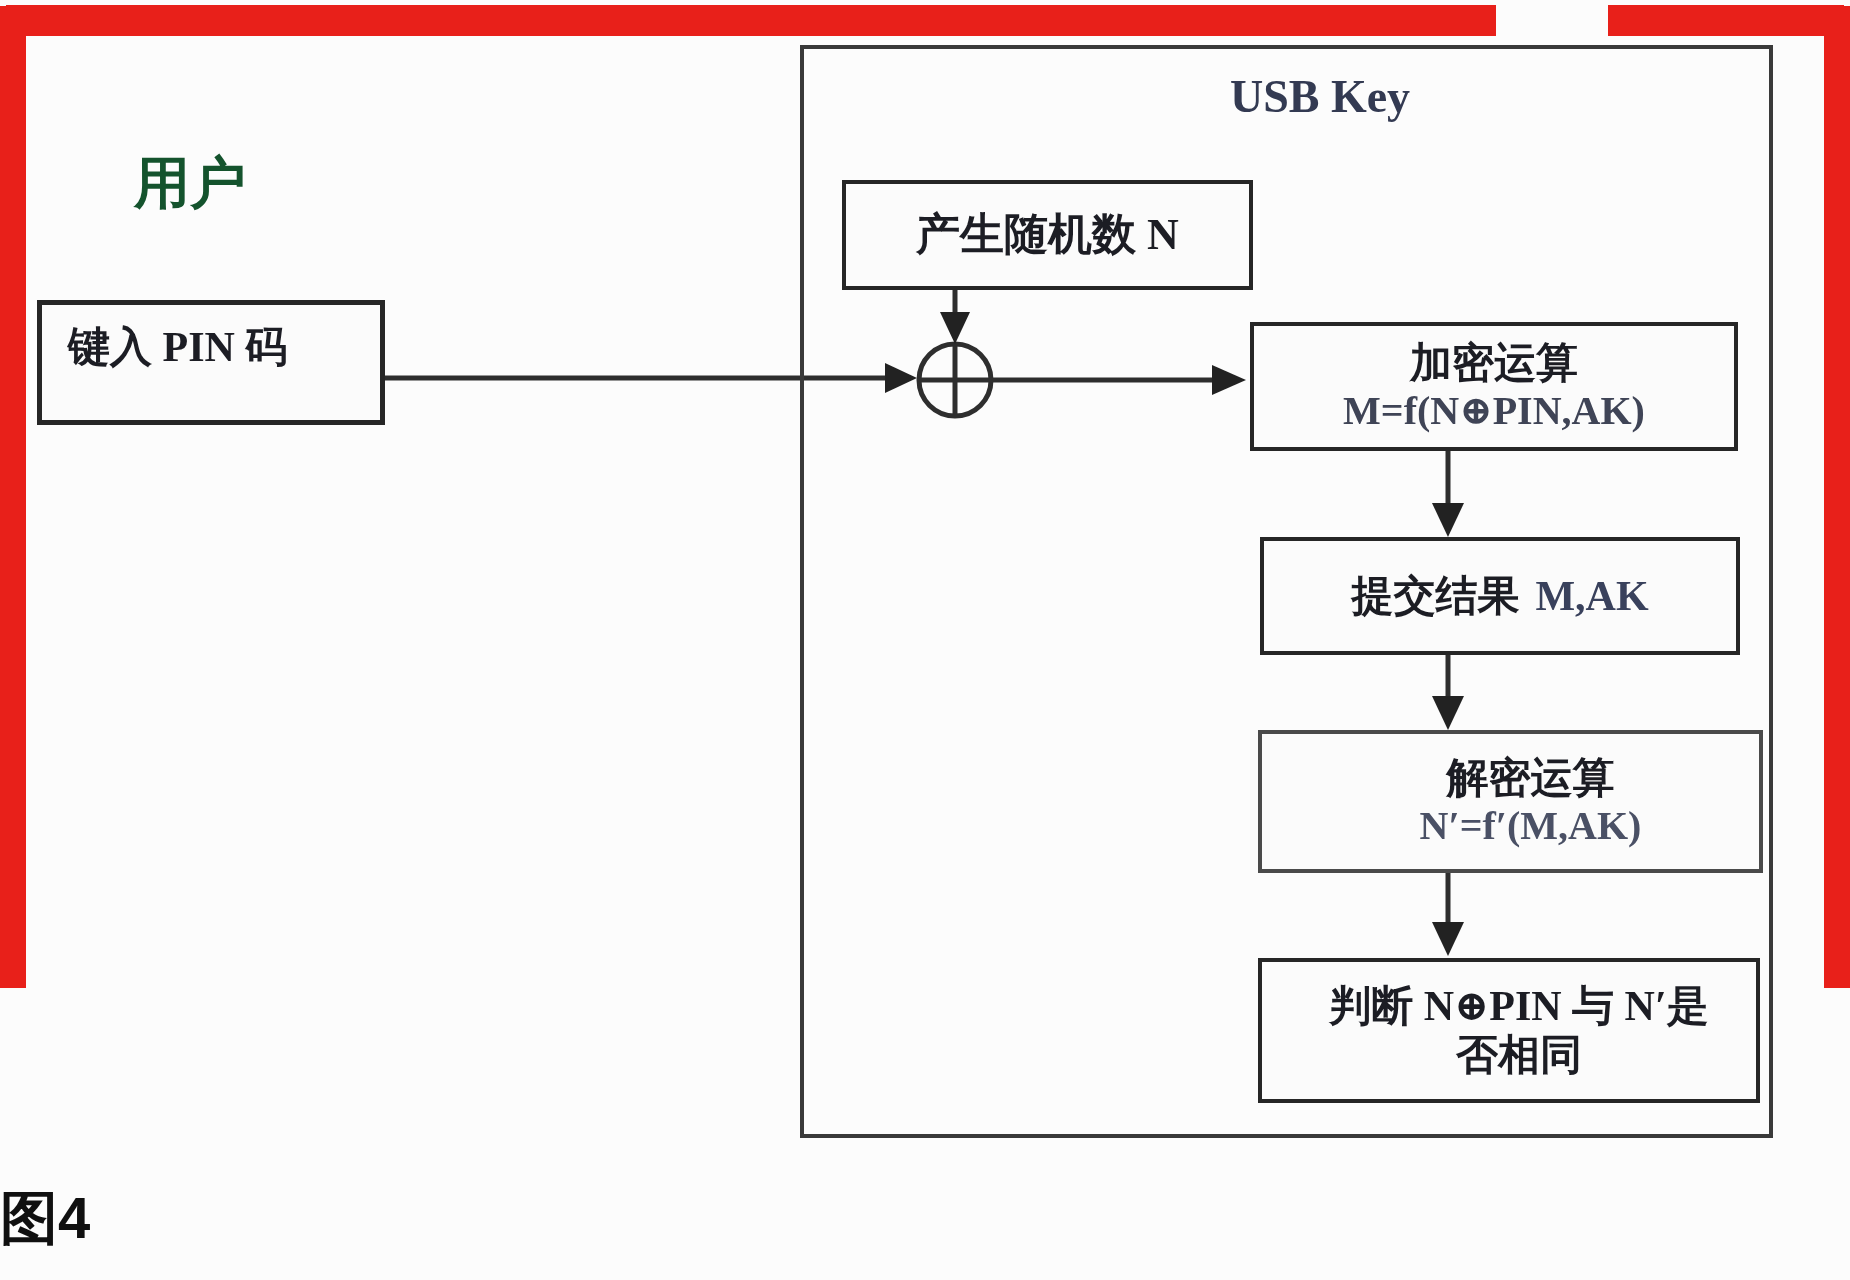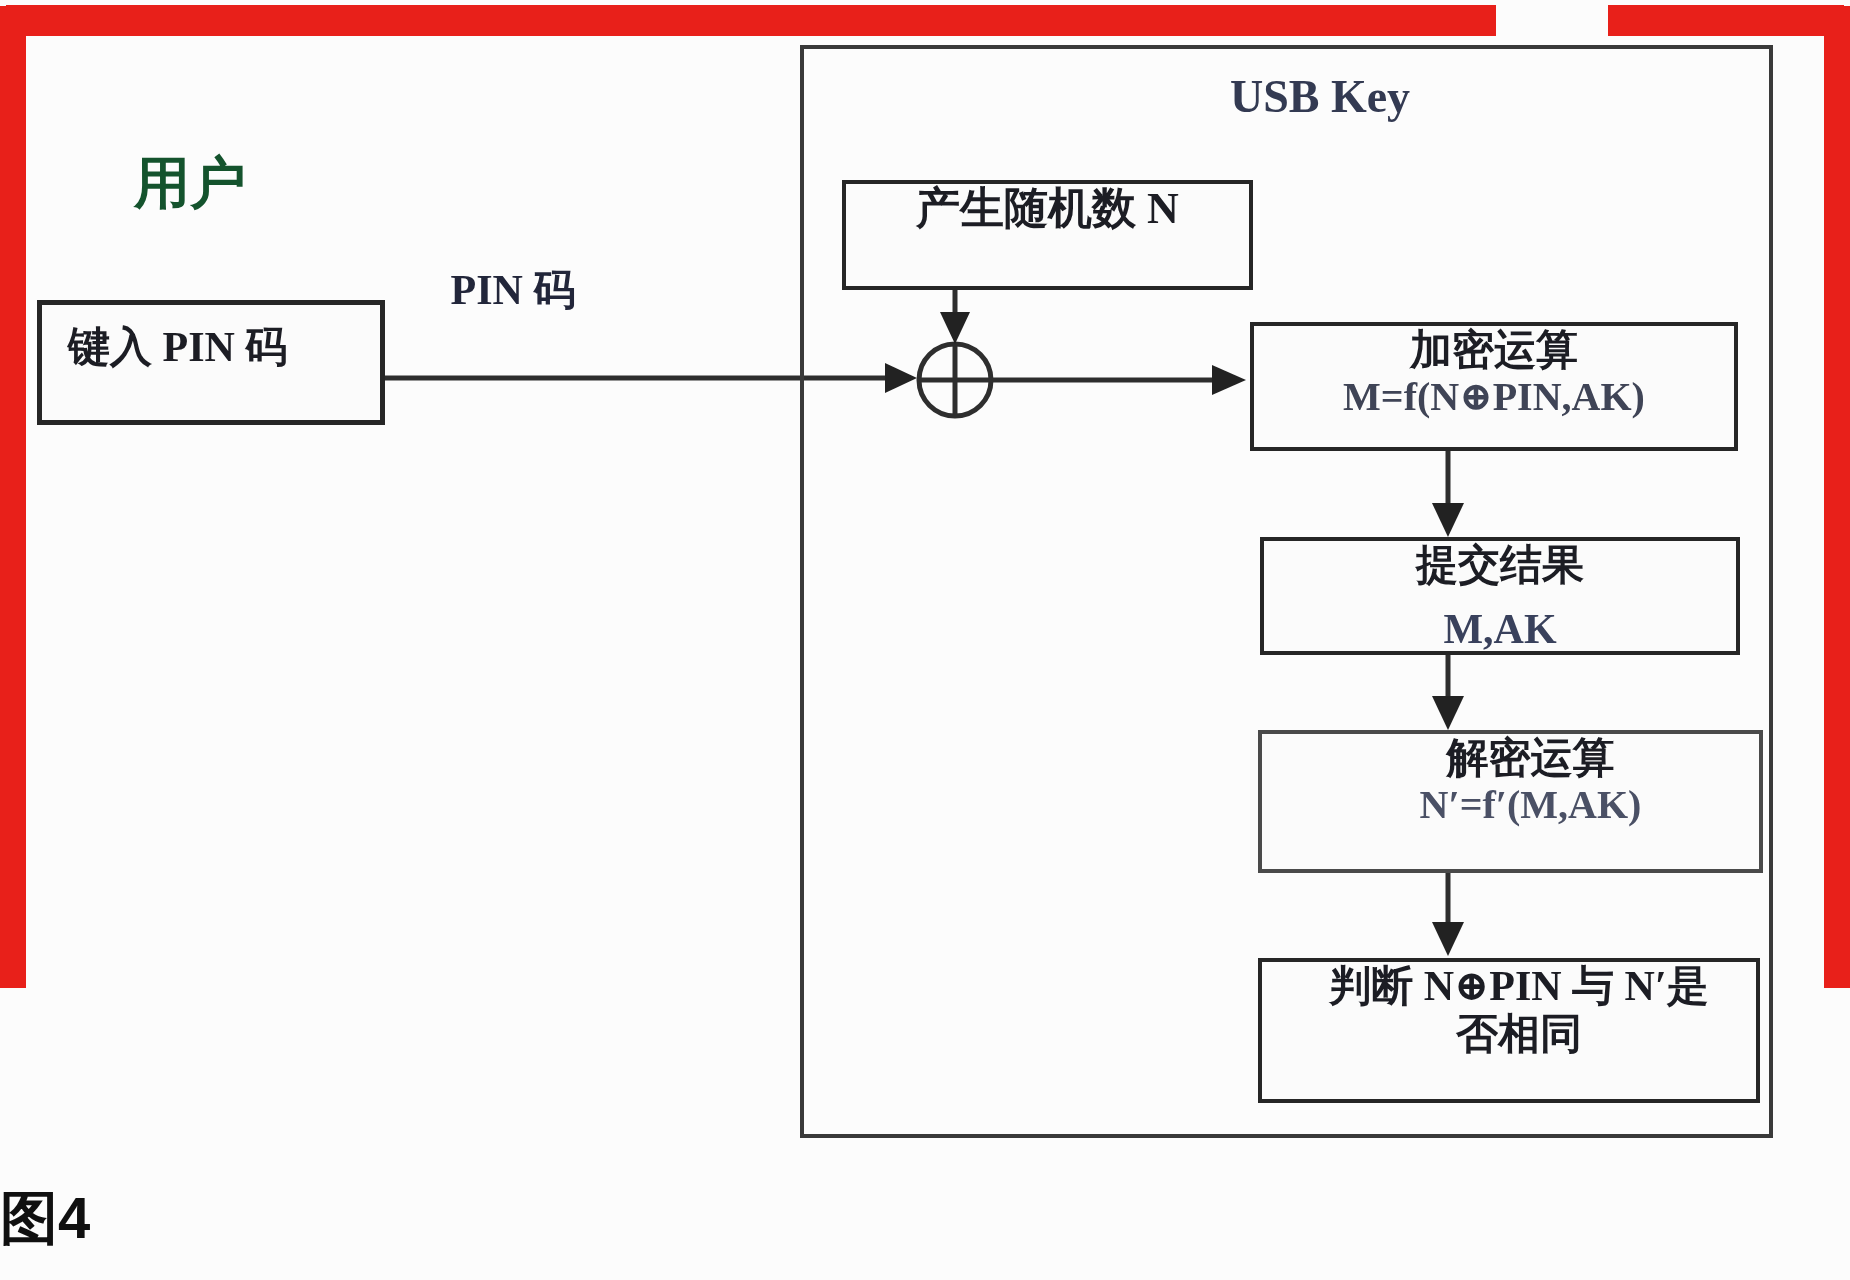--- a/index.html
+++ b/index.html
@@ -22,31 +22,31 @@
     border:4px solid #3a3a3a;background:transparent;
   }
   .usb-title{
     position:absolute;left:1120px;top:70px;width:400px;
     text-align:center;font-size:46px;font-weight:700;color:#333a52;
   }
 
   
   .fbox{
     position:absolute;border:4px solid #262626;background:#fbfbfb;
-    display:flex;flex-direction:column;align-items:center;justify-content:flex-start;
+    display:flex;flex-direction:column;align-items:center;justify-content:center;
     font-weight:700;line-height:1.15;text-align:center;
   }
   .box-pin-entry{
     left:37px;top:300px;width:348px;height:125px;border-width:5px;
     justify-content:flex-start;align-items:flex-start;
     padding:18px 0 12px 26px;box-sizing:border-box;font-size:42px;
   }
   .box-random{left:842px;top:180px;width:403px;height:102px;font-size:44px;}
   .box-encrypt{left:1250px;top:322px;width:480px;height:121px;font-size:42px;}
-  .box-submit{left:1260px;top:537px;width:472px;height:110px;font-size:42px;flex-direction:column;gap:16px;}
+  .box-submit{left:1260px;top:537px;width:472px;height:110px;font-size:42px;flex-direction:row;gap:16px;}
   .box-decrypt{left:1258px;top:730px;width:457px;height:135px;font-size:42px;border-color:#4a4a4a;padding-left:40px;}
   .box-judge{left:1258px;top:958px;width:474px;height:137px;font-size:42px;padding-left:20px;}
 
   .formula{font-size:40px;color:#3f4456;font-weight:700;}
   .formula-light{font-size:40px;color:#4a5065;font-weight:700;}
   .latin{color:#39415c;}
 
   .lbl-user{
     position:absolute;left:100px;top:146px;width:180px;
     font-size:56px;font-weight:700;text-align:center;color:#14532d;
@@ -104,21 +104,20 @@
       <polygon points="1448,956 1432,922 1464,922"></polygon>
     </g>
   </svg>
 
   <div class="lbl-user">用户</div>
 
   <div class="fbox box-pin-entry">
     <span>键入 PIN 码</span>
   </div>
 
-  <div class="lbl-pin">PIN 码</div>
 
   <div class="usb-box"></div>
   <div class="usb-title">USB Key</div>
 
   <div class="fbox box-random">
     <span>产生随机数 N</span>
   </div>
 
   <div class="fbox box-encrypt">
     <span>加密运算</span>

